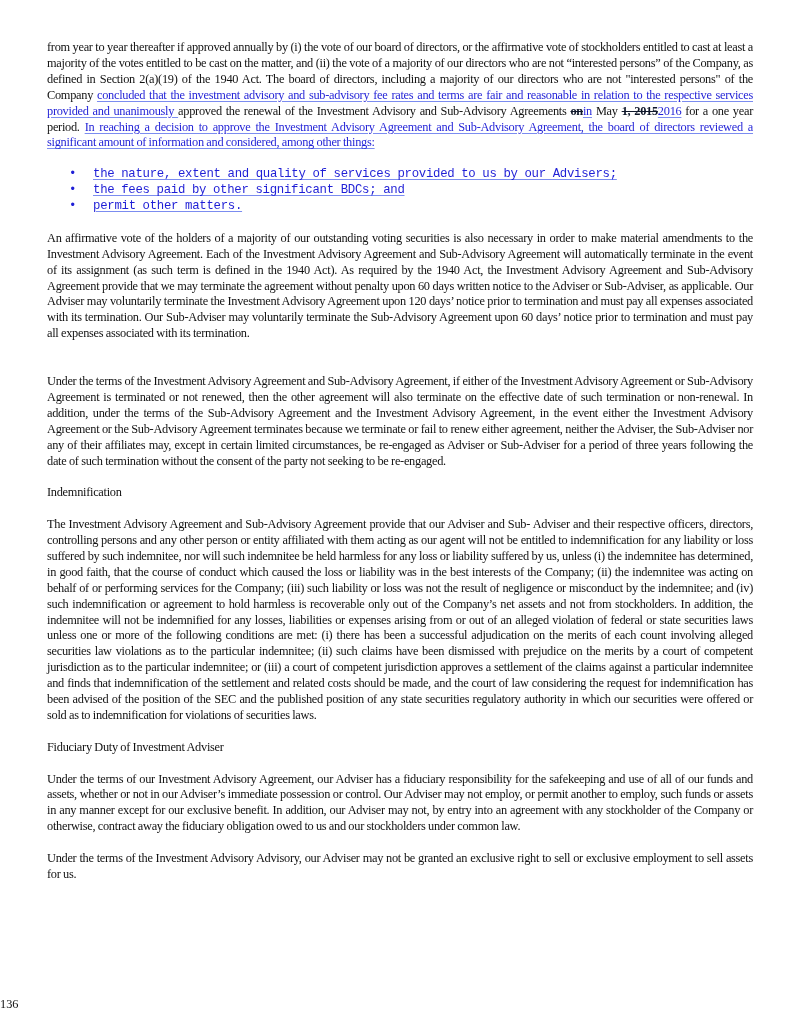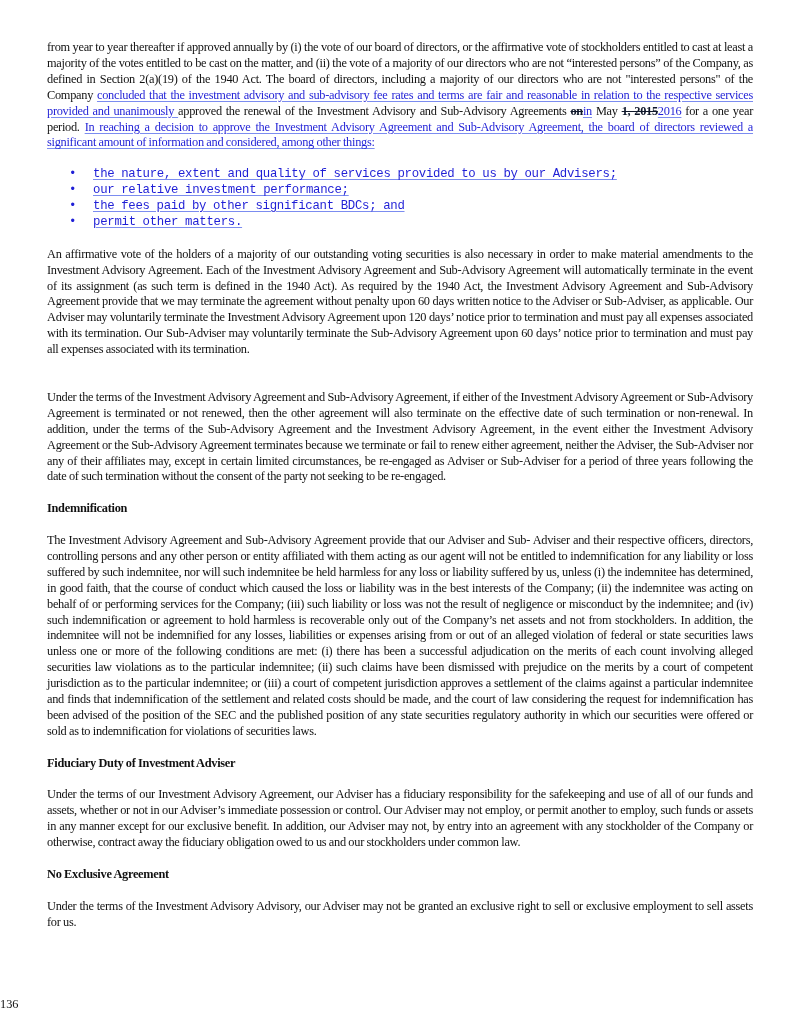--- a/index.html
+++ b/index.html
@@ -7,51 +7,49 @@
     width: 799px; height: 1034px; overflow: hidden; position: relative;
     font-family: "Liberation Serif", "DejaVu Serif", serif;
     color: #111111;
   }
   .page { position: absolute; left: 47px; top: 40px; width: 706px; }
   p, .heading, ul {
     margin: 0; font-size: 12.35px; line-height: 15.9px; text-align: justify;
     letter-spacing: -0.28px; word-spacing: -0.3px;
   }
   .para { margin-bottom: 15.9px; }
-  .heading { font-weight: bold; margin-bottom: 15.9px; }
+  .heading { font-weight: normal; margin-bottom: 15.9px; }
   .ins { color: #1f1fd6; text-decoration: underline; text-decoration-color: #7b8cf0; text-underline-offset: 2px; }
   .del { color: #0f172a; text-decoration: line-through; font-weight: bold; }
   ul.bullets { list-style: none; padding: 0; margin: 15.9px 0 15.9px 22px; font-family: Liberation Mono, monospace; }
   ul.bullets li { display: block; color: #1f1fd6; text-decoration: underline; text-decoration-color: #7b8cf0; text-underline-offset: 2px; }
   ul.bullets li .bullet { display: inline-block; width: 24px; }
   .gap { height: 15.9px; }
   .page-number { position: absolute; left: 0; width: 799px; top: 997px; text-align: left; font-size: 12.35px; }
 </style>
 </head>
 <body>
 
 <div class="page">
 
   <p class="para"><span>from year to year thereafter if approved annually by (i) the vote of our board of directors, or the affirmative vote of stockholders entitled to cast at least a majority of the votes entitled to be cast on the matter, and (ii) the vote of a majority of our directors who are not “interested persons” of the Company, as defined in Section 2(a)(19) of the 1940 Act. The board of directors, including a majority of our directors who are not "interested persons" of the Company </span><span class="ins">concluded that the investment advisory and sub-advisory fee rates and terms are fair and reasonable in relation to the respective services provided and unanimously </span><span>approved the renewal of the Investment Advisory and Sub-Advisory Agreements </span><span class="del">on</span><span class="ins">in</span><span> May </span><span class="del">1, 2015</span><span class="ins">2016</span><span> for a one year period. </span><span class="ins">In reaching a decision to approve the Investment Advisory Agreement and Sub-Advisory Agreement, the board of directors reviewed a significant amount of information and considered, among other things:</span></p>
 
   <ul class="bullets">
     <li><span class="bullet">•</span><span>the nature, extent and quality of services provided to us by our Advisers;</span></li>
-    <li><span class="bullet">•</span><span>our relative investment performance;</span></li>
     <li><span class="bullet">•</span><span>the fees paid by other significant BDCs; and</span></li>
     <li><span class="bullet">•</span><span>permit other matters.</span></li>
   </ul>
 
   <p class="para">An affirmative vote of the holders of a majority of our outstanding voting securities is also necessary in order to make material amendments to the Investment Advisory Agreement. Each of the Investment Advisory Agreement and Sub-Advisory Agreement will automatically terminate in the event of its assignment (as such term is defined in the 1940 Act). As required by the 1940 Act, the Investment Advisory Agreement and Sub-Advisory Agreement provide that we may terminate the agreement without penalty upon 60 days written notice to the Adviser or Sub-Adviser, as applicable. Our Adviser may voluntarily terminate the Investment Advisory Agreement upon 120 days’ notice prior to termination and must pay all expenses associated with its termination. Our Sub-Adviser may voluntarily terminate the Sub-Advisory Agreement upon 60 days’ notice prior to termination and must pay all expenses associated with its termination.</p>
   <div class="gap"></div>
 
   <p class="para">Under the terms of the Investment Advisory Agreement and Sub-Advisory Agreement, if either of the Investment Advisory Agreement or Sub-Advisory Agreement is terminated or not renewed, then the other agreement will also terminate on the effective date of such termination or non-renewal. In addition, under the terms of the Sub-Advisory Agreement and the Investment Advisory Agreement, in the event either the Investment Advisory Agreement or the Sub-Advisory Agreement terminates because we terminate or fail to renew either agreement, neither the Adviser, the Sub-Adviser nor any of their affiliates may, except in certain limited circumstances, be re-engaged as Adviser or Sub-Adviser for a period of three years following the date of such termination without the consent of the party not seeking to be re-engaged.</p>
 
   <div class="heading">Indemnification</div>
   <p class="para">The Investment Advisory Agreement and Sub-Advisory Agreement provide that our Adviser and Sub- Adviser and their respective officers, directors, controlling persons and any other person or entity affiliated with them acting as our agent will not be entitled to indemnification for any liability or loss suffered by such indemnitee, nor will such indemnitee be held harmless for any loss or liability suffered by us, unless (i) the indemnitee has determined, in good faith, that the course of conduct which caused the loss or liability was in the best interests of the Company; (ii) the indemnitee was acting on behalf of or performing services for the Company; (iii) such liability or loss was not the result of negligence or misconduct by the indemnitee; and (iv) such indemnification or agreement to hold harmless is recoverable only out of the Company’s net assets and not from stockholders. In addition, the indemnitee will not be indemnified for any losses, liabilities or expenses arising from or out of an alleged violation of federal or state securities laws unless one or more of the following conditions are met: (i) there has been a successful adjudication on the merits of each count involving alleged securities law violations as to the particular indemnitee; (ii) such claims have been dismissed with prejudice on the merits by a court of competent jurisdiction as to the particular indemnitee; or (iii) a court of competent jurisdiction approves a settlement of the claims against a particular indemnitee and finds that indemnification of the settlement and related costs should be made, and the court of law considering the request for indemnification has been advised of the position of the SEC and the published position of any state securities regulatory authority in which our securities were offered or sold as to indemnification for violations of securities laws.</p>
 
   <div class="heading">Fiduciary Duty of Investment Adviser</div>
   <p class="para">Under the terms of our Investment Advisory Agreement, our Adviser has a fiduciary responsibility for the safekeeping and use of all of our funds and assets, whether or not in our Adviser’s immediate possession or control. Our Adviser may not employ, or permit another to employ, such funds or assets in any manner except for our exclusive benefit. In addition, our Adviser may not, by entry into an agreement with any stockholder of the Company or otherwise, contract away the fiduciary obligation owed to us and our stockholders under common law.</p>
 
-  <div class="heading">No Exclusive Agreement</div>
   <p class="para">Under the terms of the Investment Advisory Advisory, our Adviser may not be granted an exclusive right to sell or exclusive employment to sell assets for us.</p>
 </div>
 
 <div class="page-number">136</div>
 
 </body></html>

